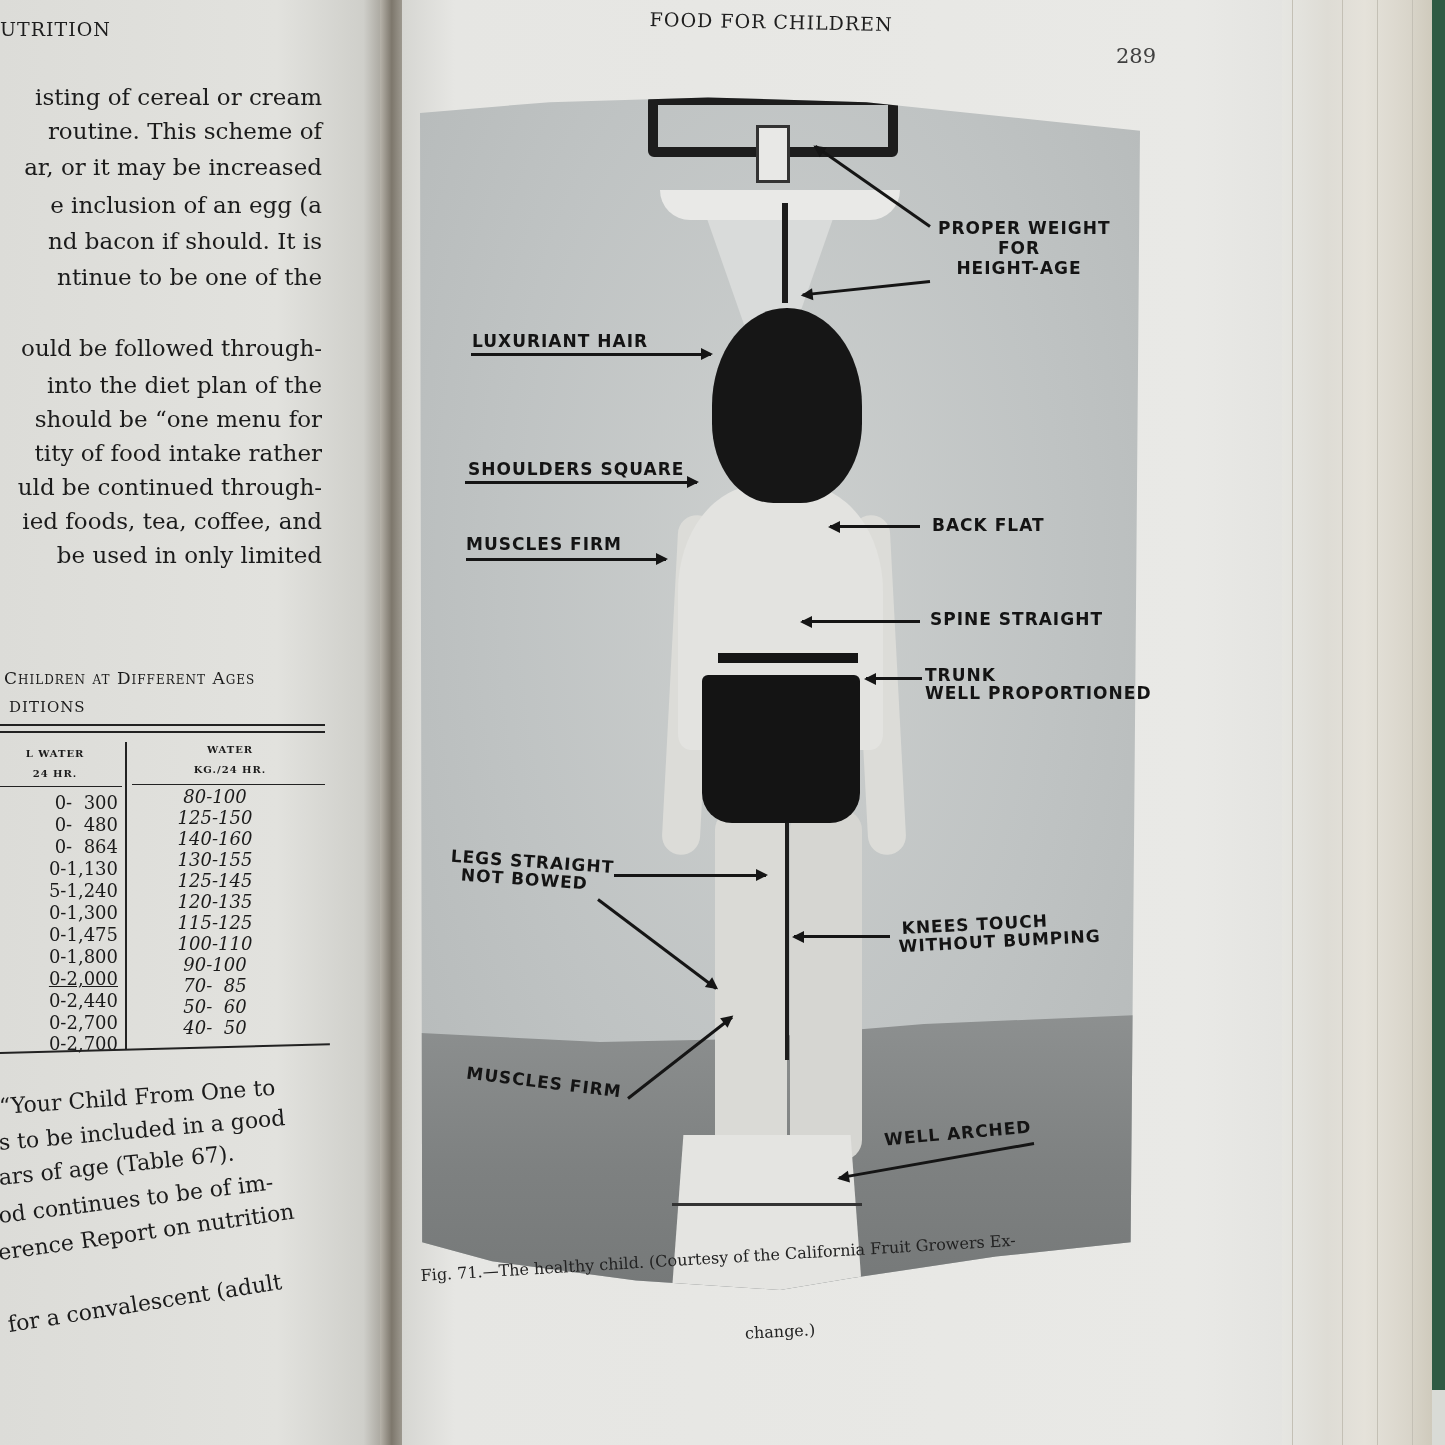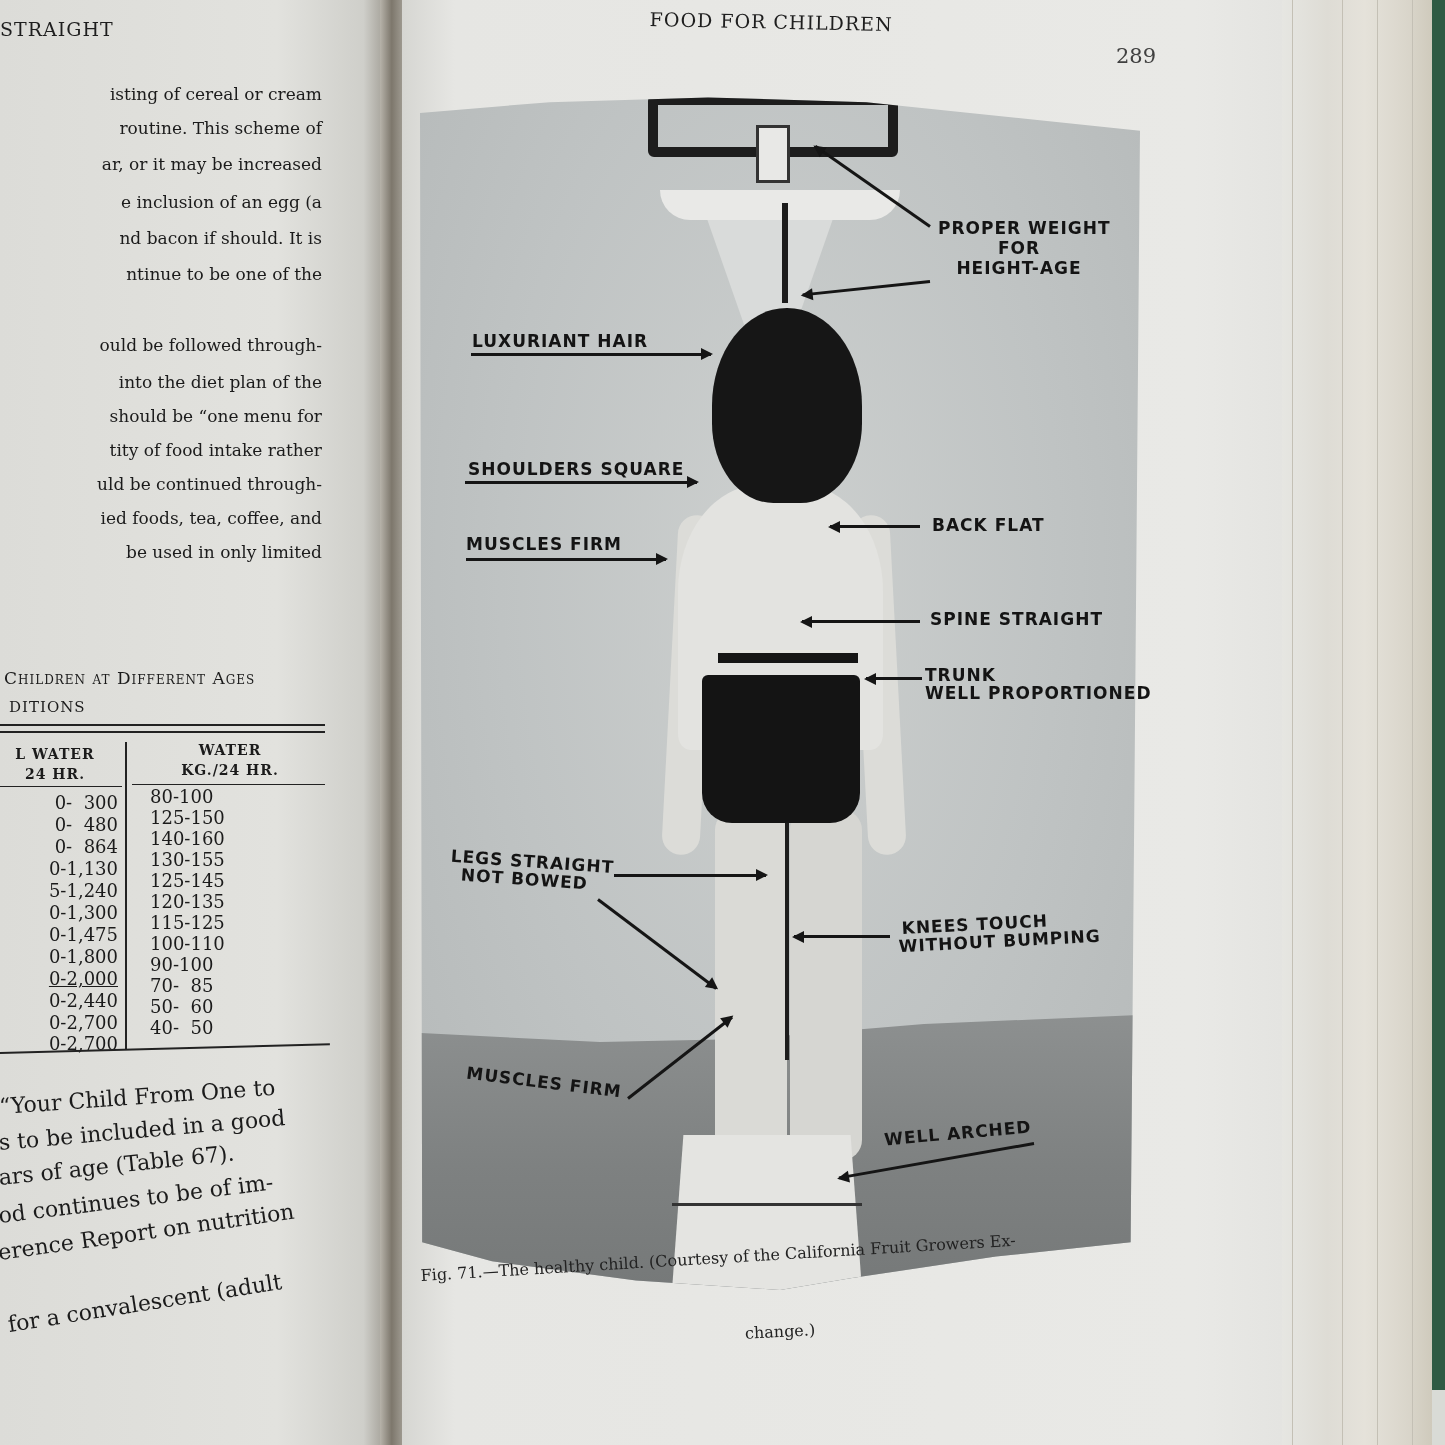--- a/index.html
+++ b/index.html
@@ -15,34 +15,34 @@
     overflow:hidden;
   }
   .gutter {
     position:absolute; left:380px; top:0; width:26px; height:1445px;
     background:linear-gradient(90deg,#b7b3aa 0%,#7d776c 45%,#a9a59c 100%);
   }
   .running-head-left {
     position:absolute; left:0; top:18px; font-size:19px; letter-spacing:1px; color:#1e1e1e;
   }
   .body-line {
-    position:absolute; left:0; width:322px; font-size:17px; color:#1b1b1b;
+    position:absolute; left:0; width:322px; font-size:23px; color:#1b1b1b;
     white-space:nowrap; text-align:right;
   }
   .table-title {
     position:absolute; left:4px; top:668px; font-size:17px; letter-spacing:1px; color:#1b1b1b;
     font-variant:small-caps; white-space:nowrap;
   }
   .table-subtitle { position:absolute; left:0; top:698px; font-size:15px; letter-spacing:1px; color:#1b1b1b;padding-left:9px; }
   .rule { position:absolute; background:#222; height:2px; }
-  .col-head { position:absolute; font-size:14px; letter-spacing:1px; color:#1b1b1b; font-weight:bold; text-align:center; line-height:20px; }
+  .col-head { position:absolute; font-size:10px; letter-spacing:1px; color:#1b1b1b; font-weight:bold; text-align:center; line-height:20px; }
   .col-divider { position:absolute; left:125px; top:742px; width:2px; height:308px; background:#222; }
   .cell { position:absolute; font-size:18px; color:#1b1b1b; white-space:pre; line-height:21.3px; }
   .cell-left { left:0; width:118px; text-align:right; }
-  .cell-right { left:150px; width:130px; text-align:left; }
+  .cell-right { left:150px; width:130px; text-align:center;font-style:italic; }
   .skew-line {
     position:absolute; left:0; font-size:22px; color:#1b1b1b; white-space:nowrap;
     transform-origin:left bottom;
   }
 
   
   .right-page {
     position:absolute; left:402px; top:0; width:880px; height:1445px;
     background:linear-gradient(90deg,#d6d6d2 0%,#e6e6e3 6%,#e9e9e6 90%,#e4e4e1 100%);
   }
@@ -100,21 +100,21 @@
   .caption {
     position:absolute; left:420px; top:1265px; width:720px; font-size:16px; color:#222;
     transform:rotate(-3.4deg); transform-origin:left top; white-space:nowrap; line-height:22px;
   }
   .caption-2 { position:absolute; left:745px; top:1322px; font-size:16px; color:#222; transform:rotate(-3deg); }
 </style>
 </head>
 <body>
 
 <div class="left-page">
-  <div class="running-head-left">STRAIGHT</div>
+  <div class="running-head-left">UTRITION</div>
 
   <div class="body-line" style="top:84px;">isting of cereal or cream</div>
   <div class="body-line" style="top:118px;">routine.  This scheme of</div>
   <div class="body-line" style="top:154px;">ar, or it may be increased</div>
   <div class="body-line" style="top:192px;">e inclusion of an egg (a</div>
   <div class="body-line" style="top:228px;">nd bacon if should.  It is</div>
   <div class="body-line" style="top:264px;">ntinue to be one of the</div>
 
   <div class="body-line" style="top:335px;">ould be followed through-</div>
   <div class="body-line" style="top:372px;">into the diet plan of the</div>

